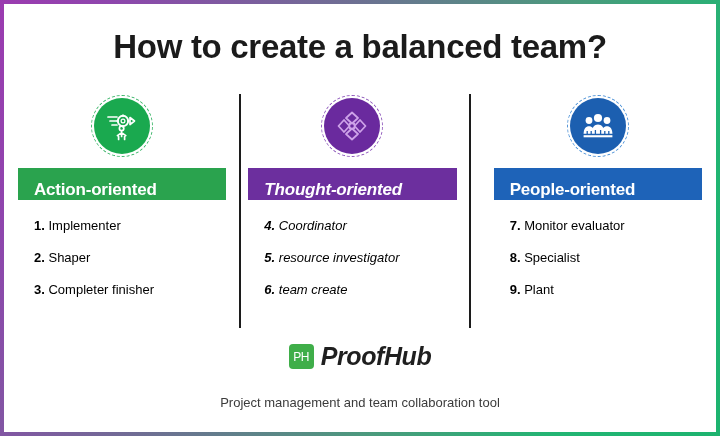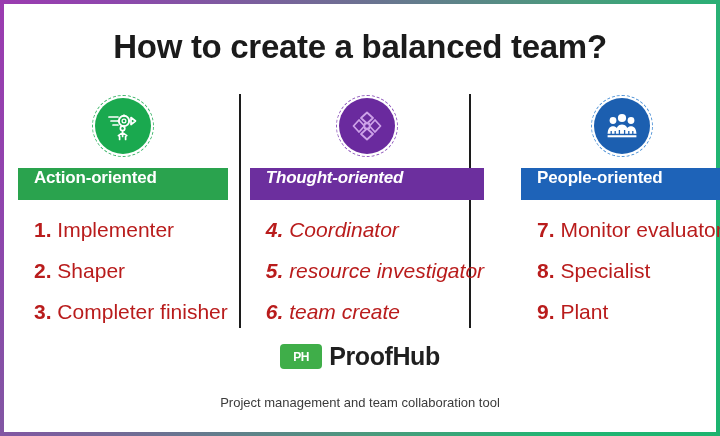--- a/index.html
+++ b/index.html
@@ -102,43 +102,43 @@
   .icon-green  { background: #1aa94f; color: #1aa94f; }
   .icon-purple { background: #6a2a9e; color: #7b3bb0; }
   .icon-blue   { background: #1c5fb0; color: #2f7fd0; }
   .icon-circle svg { display: block; }
 
   
   .cat-bar {
     width: 100%;
     height: 32px;
     display: flex;
-    align-items: flex-start;
+    align-items: flex-end;
     padding-left: 16px;
     box-sizing: border-box;
     color: #ffffff;
     font-size: 17px;
     font-weight: bold;
     letter-spacing: -0.2px;
   }
   .bar-green  { background: #2aa34e; }
   .bar-purple { background: #6c2f9e; }
   .bar-blue   { background: #1e63b8; }
 
   
   .role-list {
     list-style: none;
     margin: 18px 0 0 0;
     padding: 0 0 0 16px;
     width: 100%;
     box-sizing: border-box;
   }
   .role-item {
-    font-size: 21px;
-    color: #b91c1c;
+    font-size: 13px;
+    color: #000000;
     margin-bottom: 17px;
     white-space: nowrap;
   }
   .role-num { font-weight: bold; }
 
   
   .divider {
     position: absolute;
     top: 90px;
     width: 2px;
@@ -156,37 +156,38 @@
     width: 100%;
     text-align: center;
   }
   .brand {
     display: flex;
     align-items: center;
     justify-content: center;
     gap: 7px;
   }
   .brand-mark {
-    width: 42px;
+    width: 25px;
     height: 25px;
     border-radius: 4px;
     background: #3fae49;
     color: #ffffff;
     font-size: 12px;
-    font-weight: bold;
+    font-weight: normal;
     display: flex;
     align-items: center;
     justify-content: center;
     letter-spacing: -0.5px;
   }
   .brand-name {
     font-size: 25px;
     font-weight: bold;
     color: #1f1f1f;
     letter-spacing: -0.4px;
+    font-style: italic;
   }
   .tagline {
     margin-top: 24px;
     font-size: 13px;
     color: #3b3b3b;
   }
 </style>
 </head>
 <body>
 

